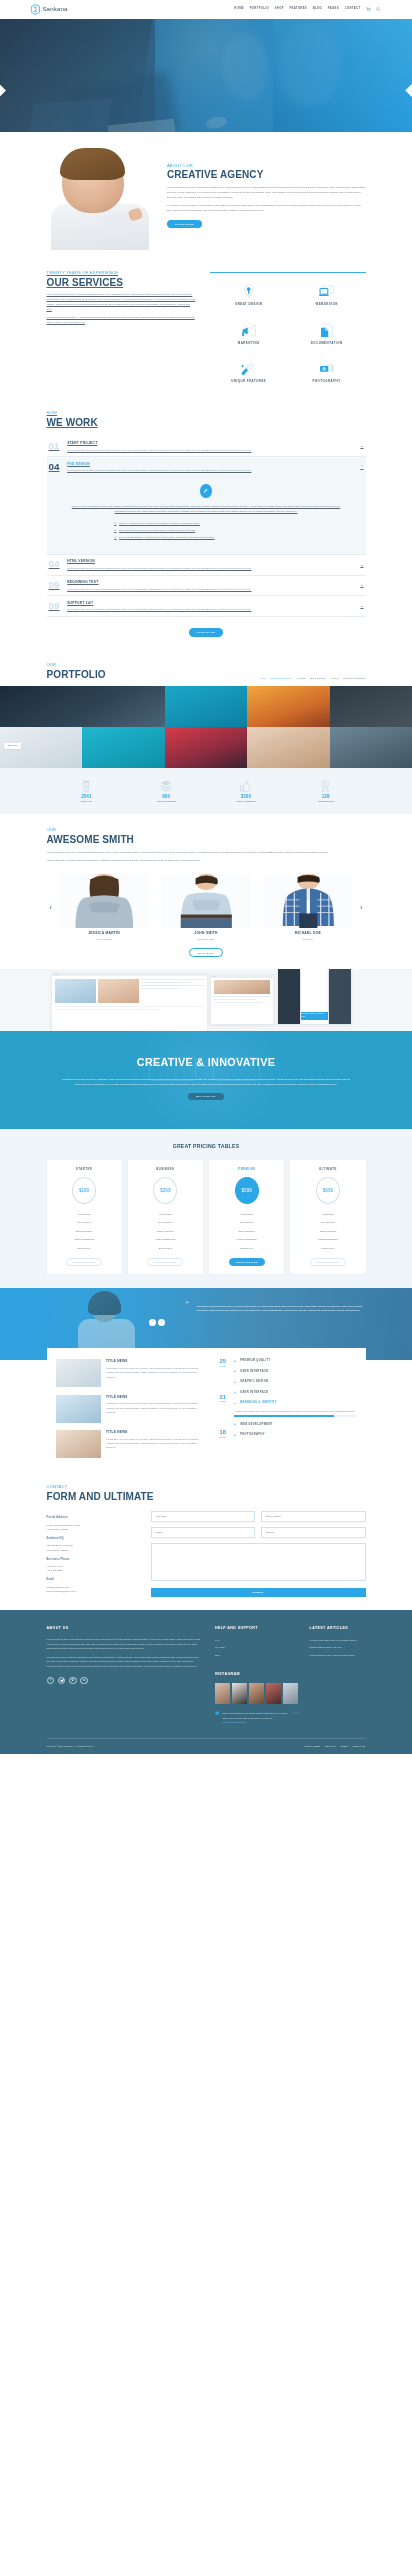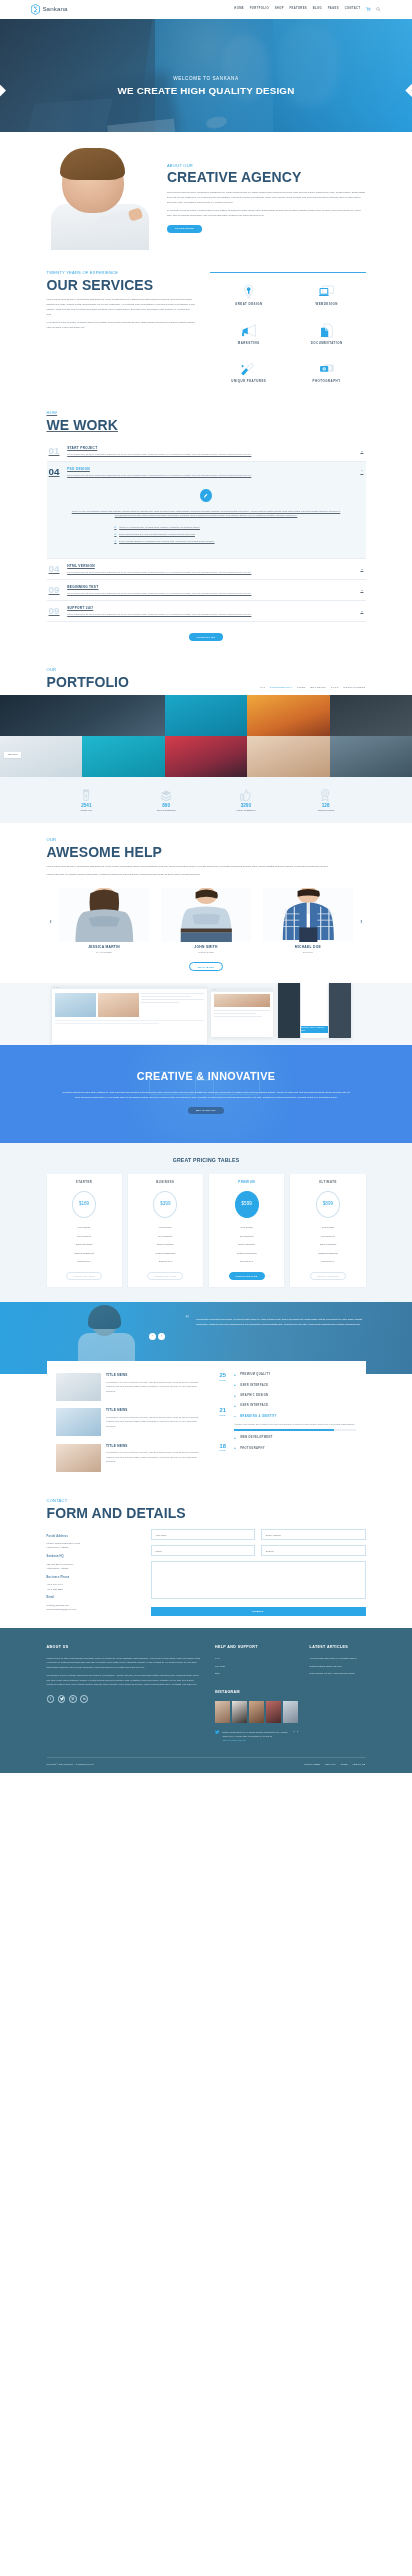--- a/index.html
+++ b/index.html
@@ -50,21 +50,21 @@
   .hero-kicker { color: #fff; font-size: 4.6px; letter-spacing: 0.6px; margin-bottom: 1px; font-weight: 400; }
   .hero-title { color: #fff; font-size: 9.8px; font-weight: 700; letter-spacing: 0.2px; }
   .hero-arrow { position: absolute; top: 67px; width: 9.3px; height: 9.3px; background: #fff; z-index: 6;
     transform: rotate(45deg); display: flex; align-items: center; justify-content: center; }
   .hero-arrow span { transform: rotate(-45deg); color: #9aa8b4; font-size: 3.6px; }
   .hero-arrow.l { left: -4.6px; }
   .hero-arrow.r { right: -4.6px; }
 
   
   .sec-kicker { color: #35a7e4; font-size: 4.1px; letter-spacing: 0.2px; font-weight: 400; }
-  .sec-title { color: #2f5574; font-size: 14px; font-weight: 700; letter-spacing: 0.1px; line-height: 1.15; margin-bottom: 5.2px;}
+  .sec-title { color: #2f5574; font-size: 10px; font-weight: 700; letter-spacing: 0.1px; line-height: 1.15; margin-bottom: 5.2px;}
   .body-copy { font-size: 2.4px; line-height: 2.05; color: #6d7a87; }
   .body-copy + .body-copy { margin-top: 3.1px; }
 
   
   .about { padding: 15.5px 0 13.4px; }
   .about-grid { display: flex; gap: 12.4px; align-items: flex-start; }
   .about-photo { width: 108px; height: 98px; position: relative; flex: none; }
   .about-photo .head { position: absolute; left: 15.5px; top: 4.1px; width: 62px; height: 62px; border-radius: 50% 50% 45% 45%;
     background: radial-gradient(circle at 42% 35%, #f0cdb0 0%, #dfb294 55%, #c99a7d 100%); }
   .about-photo .hair { position: absolute; left: 13.4px; top: 1px; width: 65px; height: 32px; border-radius: 31px 31px 30% 30%;
@@ -75,21 +75,21 @@
     background: #e9edf1; transform: rotate(-12deg); }
   .about-photo .hand { position: absolute; left: 82px; top: 62px; width: 13.4px; height: 11.3px; border-radius: 4.1px;
     background: #e6bb9c; transform: rotate(-18deg); }
   .about-body { padding-top: 15.5px; flex: 1; }
   .btn-pill { display: inline-block; background: #2ba7e8; color: #fff; font-size: 2.4px; letter-spacing: 0.3px;
     padding: 2.6px 8.2px; border-radius: 10.3px; border: none; margin-top: 6.2px; font-weight: 700; cursor: pointer; }
 
   
   .services { padding: 11.3px 0 13.4px; }
   .services-grid { display: flex; gap: 14.4px; align-items: flex-start; }
-  .services-left { width: 149px; flex: none; }
+  .services-left { width: 149px; flex: none; text-decoration: underline; }
   .services-right { flex: 1; padding-top: 2.1px; }
   .rule-top { height: 1px; background: #3aa9e6; width: 100%; margin-bottom: 11.3px; }
   .svc-items { display: grid; grid-template-columns: 1fr 1fr; row-gap: 15.5px; }
   .svc-item { text-align: center; }
   .svc-icon { height: 15.5px; display: flex; align-items: center; justify-content: center; margin-bottom: 2.6px; }
   .svc-label { font-size: 2.9px; color: #4e6275; letter-spacing: 0.5px; font-weight: 700; }
 
   
   .howwork { padding: 12.4px 0 9.3px; text-decoration: underline; }
   .acc { margin-top: 8.2px; }
@@ -142,21 +142,21 @@
   .btn-outline { display: inline-block; border: 0.5px solid #2ba7e8; color: #2ba7e8; background: #fff;
     font-size: 2.3px; letter-spacing: 0.3px; padding: 2.3px 7.2px; border-radius: 10.3px; font-weight: 700; cursor: pointer; }
 
   
   .showcase { background: #f4f7f9; padding: 6.2px 0 0; height: 62px; position: relative; overflow: hidden; }
   .sc-browser { position: absolute; background: #fff; box-shadow: 0 1px 4.1px rgba(40,70,95,.13); }
   .sc-bar { height: 3.1px; background: #e9eef2; display: flex; align-items: center; gap: 1px; padding: 0 1.5px; }
   .sc-dot { width: 1px; height: 1px; border-radius: 50%; background: #c3ced7; }
 
   
-  .creative { height: 98px; position: relative; overflow: hidden; background: #6d28d9; }
+  .creative { height: 98px; position: relative; overflow: hidden; background: #0f766e; }
   .cr-face { position: absolute; left: 124px; top: -10.3px; width: 170px; height: 129px;
     background: radial-gradient(ellipse at 50% 40%, rgba(255,255,255,.22), rgba(45,140,200,.05) 70%); }
   .cr-glasses { position: absolute; left: 149px; top: 26px; width: 111px; height: 25px; }
   .cr-glasses .lens { position: absolute; width: 47px; height: 24px; border: 1.5px solid rgba(255,255,255,.3); border-radius: 3.1px; }
   .cr-glasses .lens.l { left: 0; } .cr-glasses .lens.r { right: 0; }
   .cr-glasses .bridge { position: absolute; left: 47px; top: 8.2px; width: 16px; height: 1.5px; background: rgba(255,255,255,.3); }
   .cr-overlay { position: absolute; inset: 0; background: rgba(53,174,235,.72); }
   .cr-inner { position: relative; z-index: 3; text-align: center; padding-top: 21.6px; }
   .cr-title { font-size: 10.8px; color: #fff; font-weight: 700; letter-spacing: 0.3px; }
   .cr-copy { font-size: 2.4px; color: #eaf6fd; line-height: 2.1; width: 289px; margin: 5.2px auto 0; }
@@ -304,24 +304,20 @@
     <div class="photo-a"></div>
     <div class="photo-b"></div>
     <div class="photo-c"></div>
     <div class="blob1"></div>
     <div class="blob2"></div>
     <div class="blob3"></div>
     <div class="laptop"></div>
     <div class="paper"></div>
     <div class="mouse"></div>
     <div class="hero-overlay"></div>
-    <div class="hero-content">
-      <div class="hero-kicker">WELCOME TO SANKANA</div>
-      <div class="hero-title">WE CREATE HIGH QUALITY DESIGN</div>
-    </div>
     <div class="hero-arrow l">
         <span>‹</span>
       </div>
     <div class="hero-arrow r">
         <span>›</span>
       </div>
   </div>
 
   <div class="about">
     <div class="container">
@@ -592,21 +588,21 @@
           <div class="cnt-num">128</div>
           <div class="cnt-lbl">Awards Winning</div>
         </div>
       </div>
     </div>
   </div>
 
   <div class="team">
     <div class="container">
       <div class="sec-kicker">OUR</div>
-      <div class="sec-title">AWESOME HELP</div>
+      <div class="sec-title">AWESOME SMITH</div>
       <p class="body-copy">Lorem ipsum dolor sit amet, consectetur adipiscing elit. Nunc congue malesuada varius. Nulla sollicitudin nulla orci. Donec fermentum augue in ut justo aliquet arcu venenatis faucibus at sit amet dolor. Integer sagittis at lacus et lacinia. Maecenas pellentesque dui sed.</p>
       <p class="body-copy">Mauris eget odio vel magna vehicula malesuada. Vestibulum adipiscing rhoncus auctor. Mauris imperdiet quam sit amet ornare volutpat maximus.</p>
       <div class="team-slider">
         <div class="team-nav">‹</div>
         <div class="team-cards">
           <div>
             <div class="tm-photo" style="background:linear-gradient(180deg,#fafbfc 0%,#fafbfc 100%);">
               <svg width="100%" height="54" viewBox="0 0 110 104" preserveAspectRatio="none">
                 <rect width="110" height="104" fill="#fbfcfd"></rect>
                 <ellipse cx="55" cy="17" rx="15" ry="18" fill="#ecc6a8"></ellipse>
@@ -869,21 +865,21 @@
               </div>
           </div>
         </div>
       </div>
     </div>
   </div>
 
   <div class="contact">
     <div class="container">
       <div class="sec-kicker">CONTACT</div>
-      <div class="sec-title">FORM AND DETAILS</div>
+      <div class="sec-title">FORM AND ULTIMATE</div>
       <div class="contact-grid">
         <div class="contact-info">
           <div class="ci-label">Postal Address</div>
           <div class="ci-text" style="white-space:pre-line;">PO Box 16122 Collins Street West
 Victoria 8007 Australia</div>
           <div class="ci-label">Sankana HQ</div>
           <div class="ci-text" style="white-space:pre-line;">121 King Street, Melbourne
 Victoria 3000 Australia</div>
           <div class="ci-label">Business Phone</div>
           <div class="ci-text" style="white-space:pre-line;">+61 3 9999 9999

